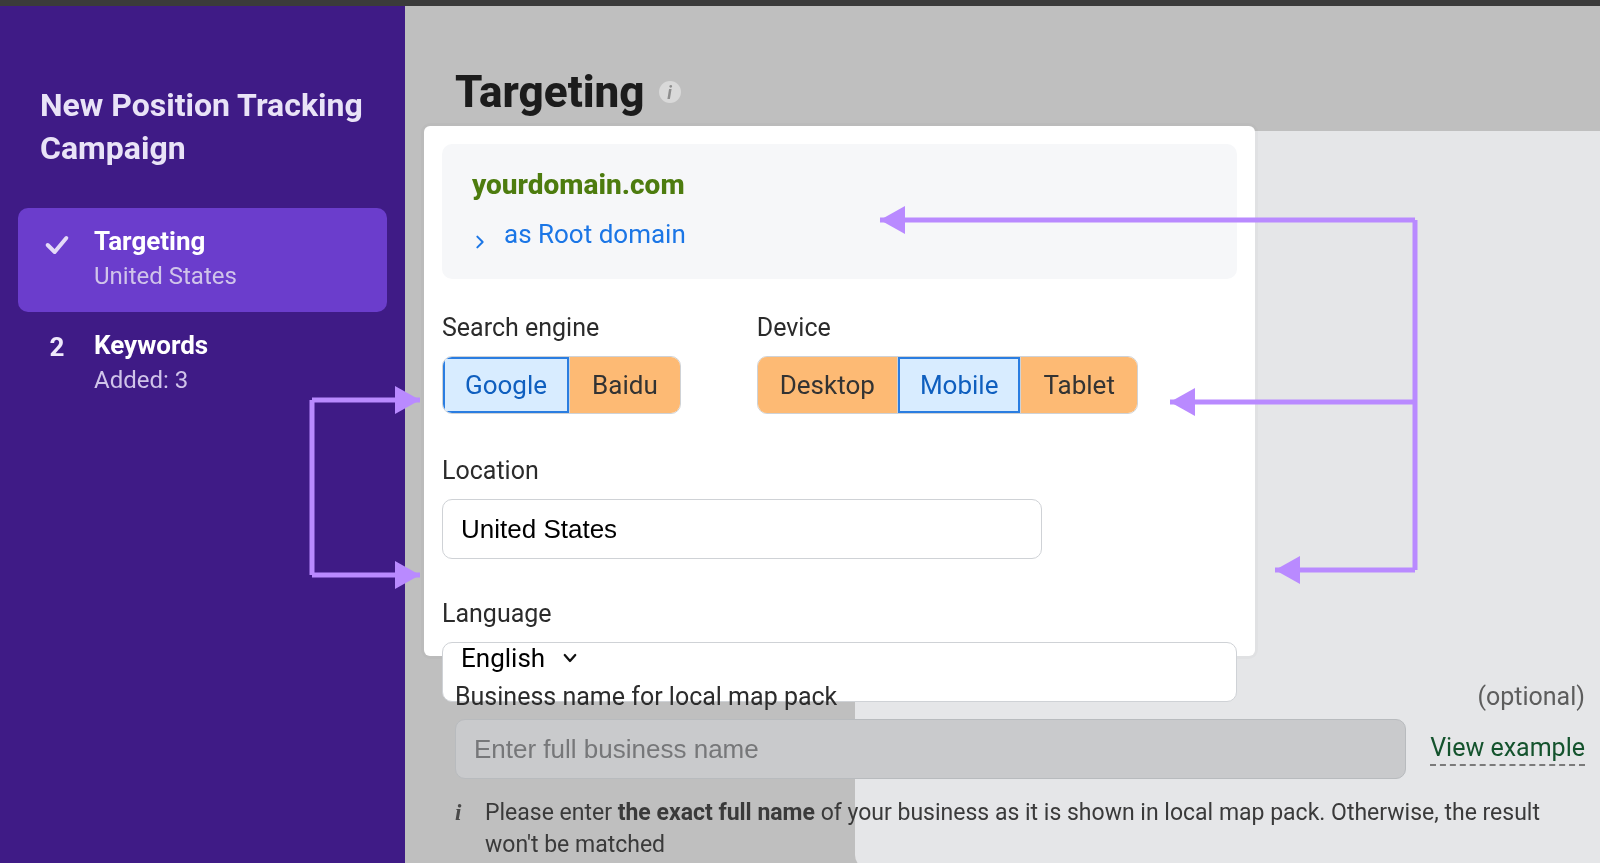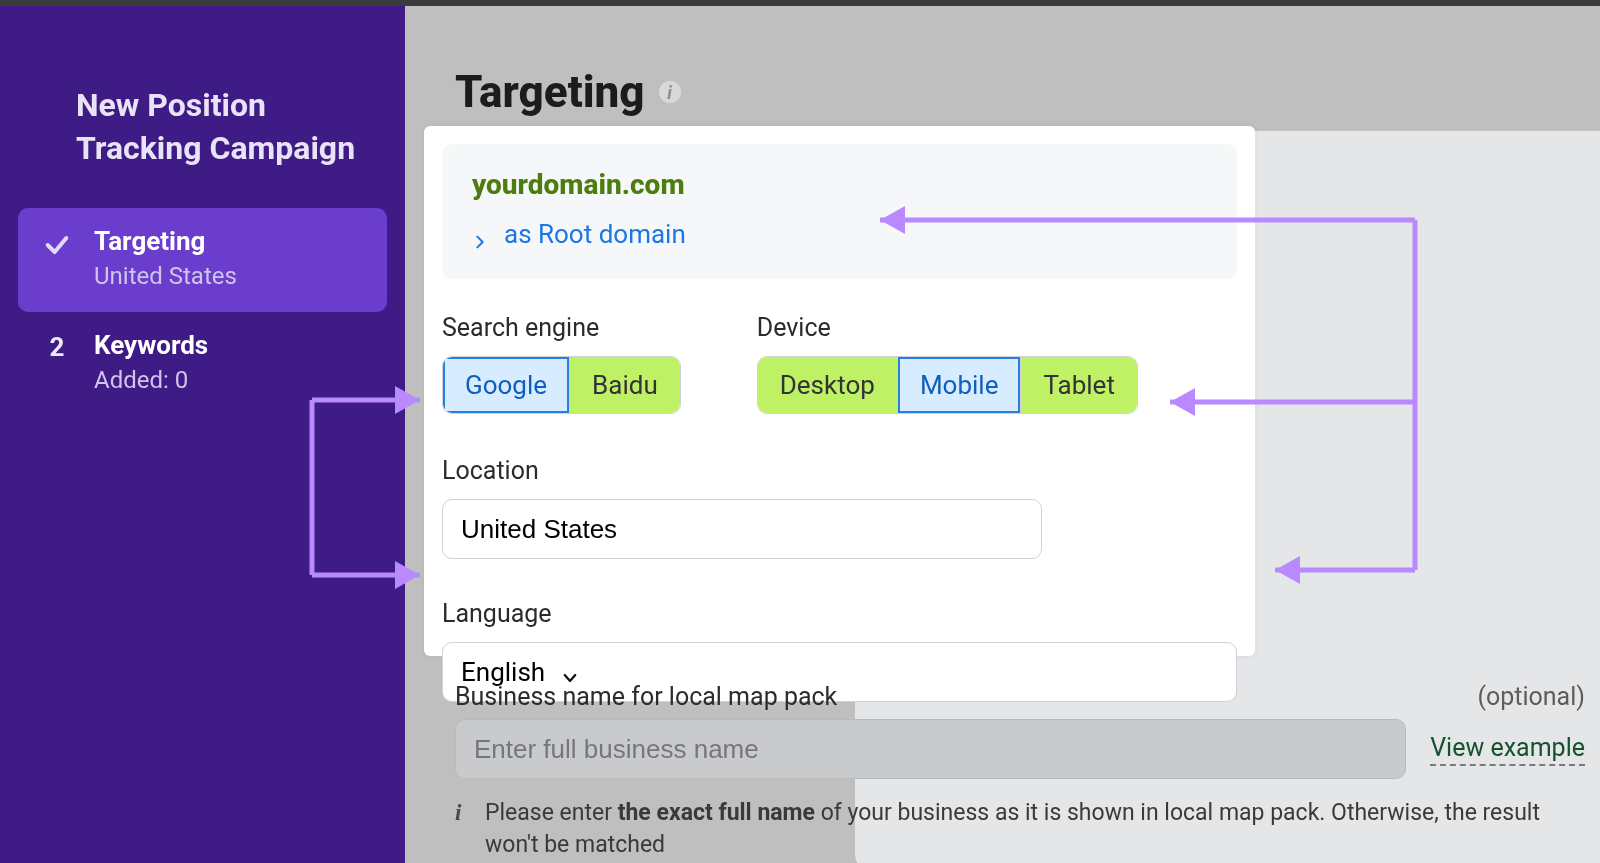--- a/index.html
+++ b/index.html
@@ -47,21 +47,20 @@
     background: var(--purple-dark);
     color: #fff;
     padding: 0;
   }
   .sidebar-title {
     padding: 78px 40px 0 40px;
     font-size: 32px;
     font-weight: 700;
     line-height: 1.35;
     color: #e9e3f7;
-    margin-left: 36px;
   }
   .steps { margin-top: 38px; padding: 0 18px; }
   .step {
     display: flex;
     align-items: flex-start;
     gap: 20px;
     padding: 18px 22px 22px 22px;
     border-radius: 10px;
     cursor: pointer;
   }
@@ -175,21 +174,21 @@
     border: 1.5px solid var(--grey-border);
     border-radius: 10px;
     overflow: hidden;
     height: 58px;
   }
   .seg {
     padding: 0 22px;
     font-size: 26px;
     color: #333;
     display: flex; align-items: center;
-    background: #bef264;
+    background: #fdba74;
     border-right: 1.5px solid var(--grey-border);
     cursor: pointer;
     white-space: nowrap;
   }
   .seg:last-child { border-right: none; }
   .seg.selected {
     background: var(--blue-sel-fill);
     color: #0f5fbf;
     box-shadow: inset 0 0 0 2px var(--blue-sel-border);
   }
@@ -208,21 +207,21 @@
     font-size: 26px;
     padding: 0 18px;
     background: #fff;
   }
   .lang-select {
     height: 60px;
     padding: 0 18px;
     border: 1.5px solid var(--grey-border);
     border-radius: 10px;
     font-size: 26px;
-    display: flex; align-items: center; gap: 16px;
+    display: flex; gap: 16px;
     background: #fff;
     cursor: pointer;
   }
   .chev-down { width: 18px; height: 18px; }
   .chev-down svg path { stroke: #111; stroke-width: 3; fill: none; stroke-linecap: round; stroke-linejoin: round; }
 
   
   .biz-block {
     position: absolute;
     left: 50px; top: 676px;
@@ -302,21 +301,21 @@
         </span>
         <div class="step-body">
           <div class="step-label">Targeting</div>
           <div class="step-sub">United States</div>
         </div>
       </div>
       <div class="step">
         <span class="step-num">2</span>
         <div class="step-body">
           <div class="step-label">Keywords</div>
-          <div class="step-sub">Added: 0</div>
+          <div class="step-sub">Added: 3</div>
         </div>
       </div>
     </div>
   </aside>
 
   <main class="main">
     <div class="shadow-card"></div>
 
     <div class="page-title">
       <span>Targeting</span>

